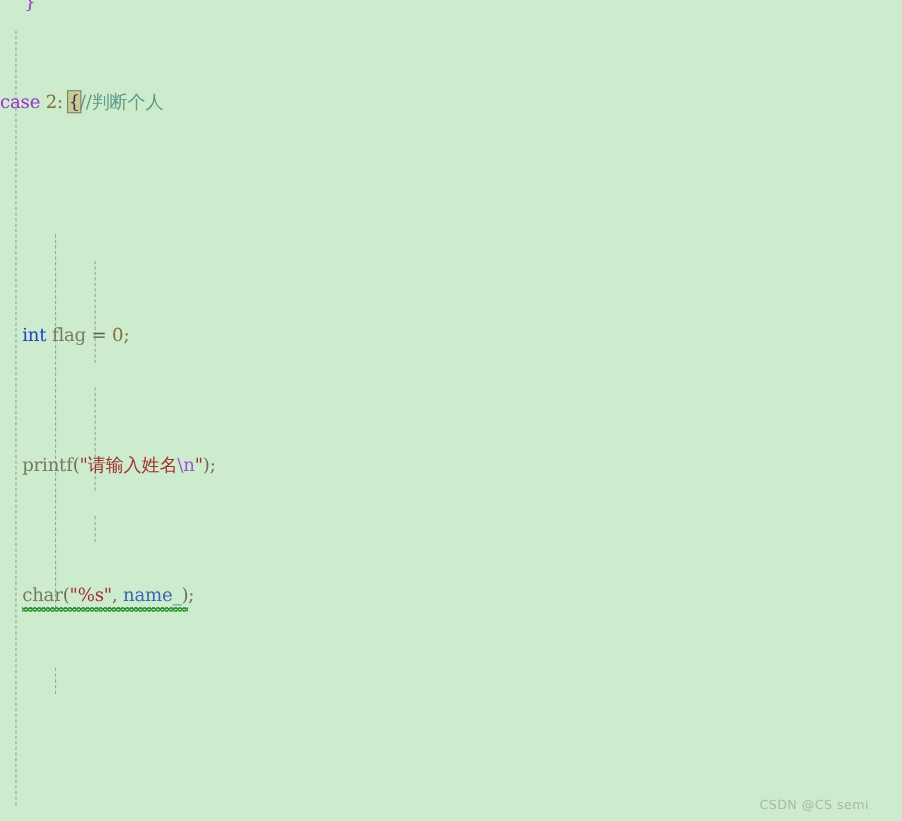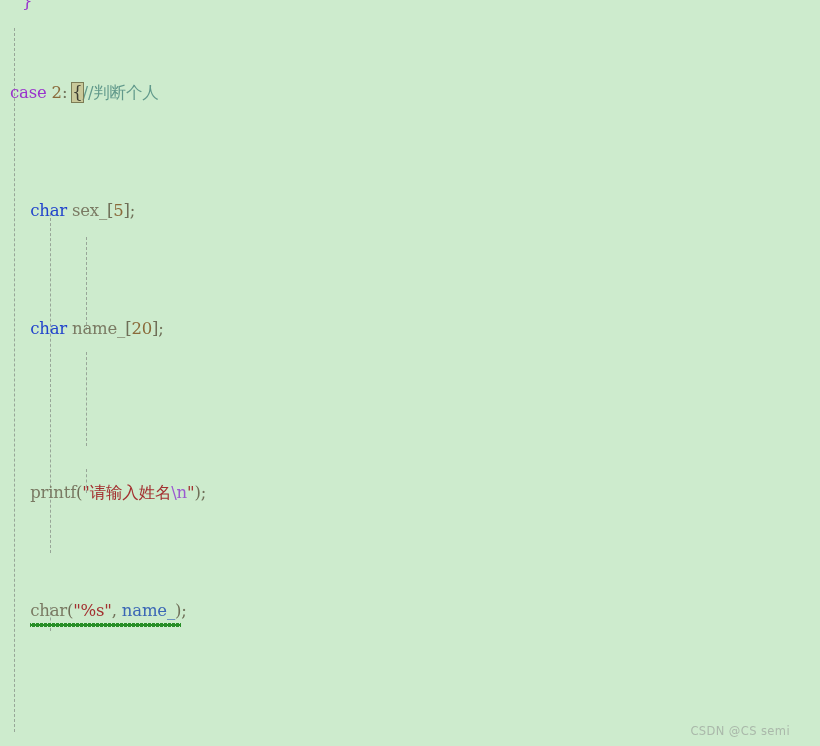--- a/index.html
+++ b/index.html
@@ -26,21 +26,20 @@
     font-size:16.5px;
     line-height:23.55px;
     letter-spacing:-0.2px;
     white-space:pre;
     -webkit-font-smoothing:none;
   }
   .ln{
     position:relative;
     height:23.55px;
     white-space:pre;
-    padding-left:10px;
   }
   
   .kw     {color:#9933cc;}           
   .type   {color:#2244cc;}           
   .id     {color:#7a7a63;}           
   .var    {color:#3a66b5;}           
   .num    {color:#8a6a3a;}           
   .str    {color:#a33030;}           
   .esc    {color:#9b59d0;}           
   .cmt    {color:#61998b;}           
@@ -123,26 +122,25 @@
     <div class="guide" style="left:86px; top:469px; height:24px;"></div>
     <div class="guide" style="left:50px; top:607px; height:24px;"></div>
   </div>
 
   <div class="code">
 
     
     <div class="ln"><span class="kw">case</span><span class="punc"> </span><span class="num">2</span><span class="punc">: </span><span class="brace-hl">{</span><span class="cmt">//判断个人</span></div>
 
     
-    <div class="ln">    <span class="type">char</span> <span class="id">sex_</span><span class="punc">[</span><span class="num">5</span><span class="punc">];</span></div>
-
-    
-    <div class="ln">    <span class="type">char</span> <span class="id">name_</span><span class="punc">[</span><span class="num">20</span><span class="punc">];</span></div>
-
-    
+
+    
+
+    
+    <div class="ln">    <span class="type">int</span> <span class="id">flag</span> <span class="op">=</span> <span class="num">0</span><span class="punc">;</span></div>
 
     
     <div class="ln">    <span class="id">printf</span><span class="punc">(</span><span class="str">"请输入姓名</span><span class="esc">\n</span><span class="str">"</span><span class="punc">);</span></div>
 
     
     <div class="ln">    <span class="squig"><span class="id">char</span><span class="punc">(</span><span class="str">"%s"</span><span class="punc">, </span><span class="var">name_</span><span class="punc">)</span></span><span class="punc">;</span></div>
 
     
     
 

